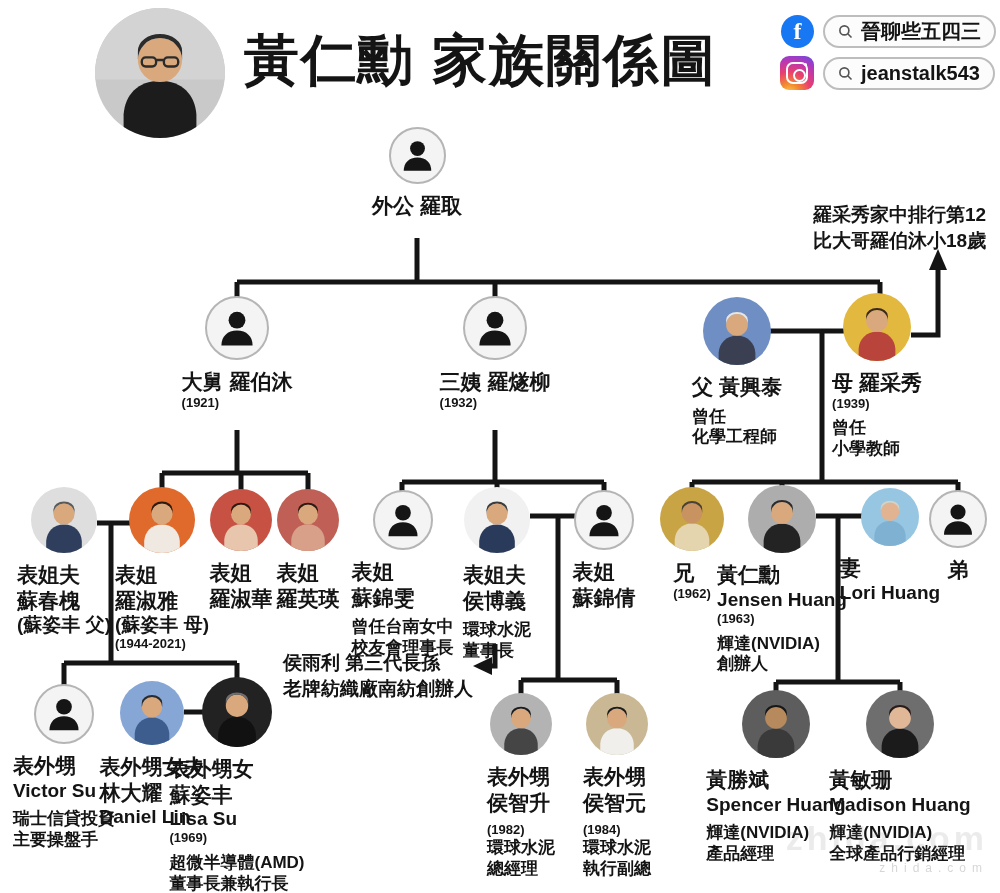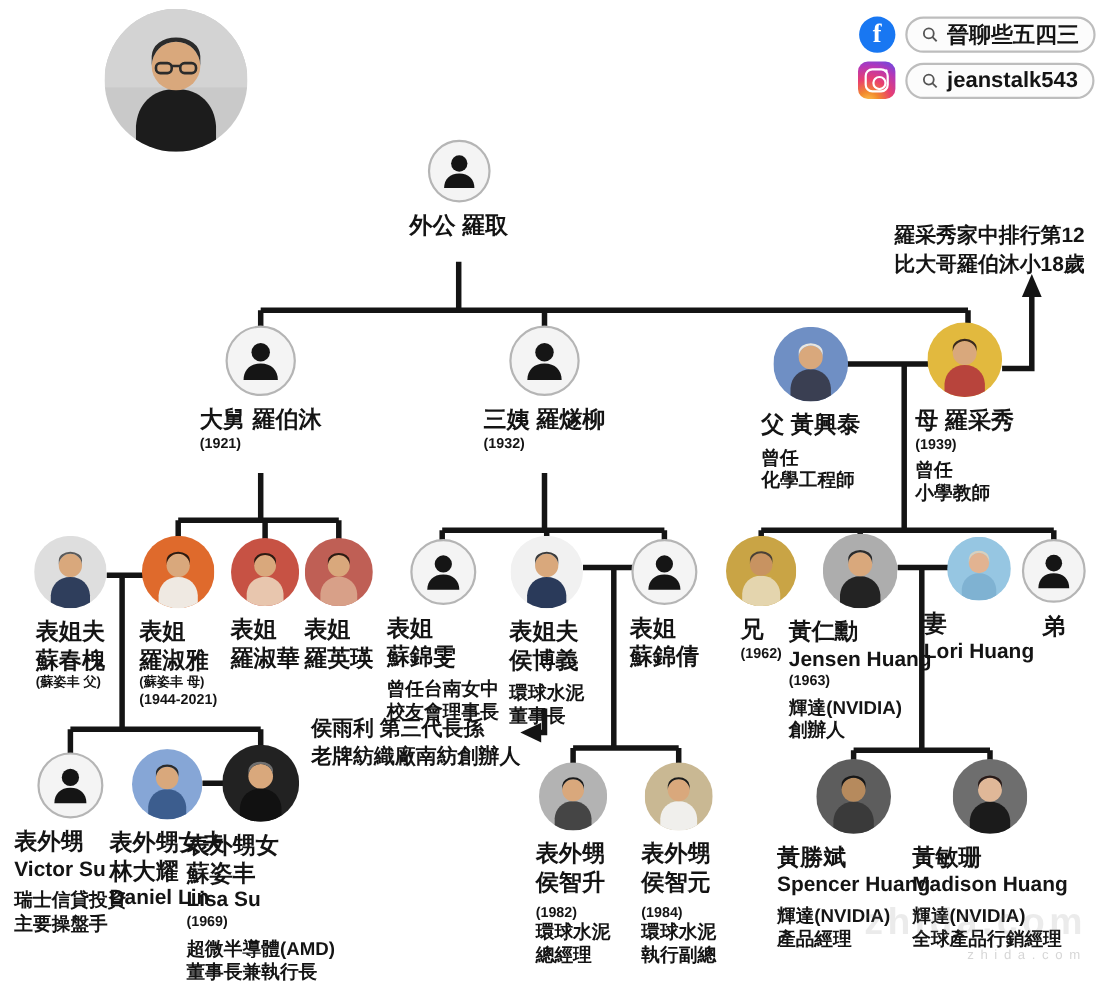--- a/index.html
+++ b/index.html
@@ -23,21 +23,21 @@
   
   .node{position:absolute;display:flex;flex-direction:column;align-items:center;text-align:center;z-index:2;}
   .avatar{border-radius:50%;overflow:hidden;flex:none;}
   .avatar svg{display:block;width:100%;height:100%;}
   .avatar.icon{background:#f4f4f4;border:2px solid #b5b5b5;box-sizing:border-box;}
   .labels{margin-top:9px;display:flex;flex-direction:column;align-items:flex-start;line-height:1.22;}
   .ll{white-space:nowrap;}
   .ll.n{font-size:21px;font-weight:700;}
   .ll.e{font-size:19px;font-weight:700;}
   .ll.y{font-size:13px;font-weight:600;}
-  .ll.t{font-size:12px;font-weight:700;}
+  .ll.t{font-size:19px;font-weight:700;}
   .ll.s{font-size:17px;font-weight:600;}
   .ll.g{margin-top:7px;}
 
   
   .callout{position:absolute;font-size:19px;font-weight:700;line-height:1.38;white-space:nowrap;z-index:3;}
 
   
   .wm{position:absolute;right:12px;bottom:18px;text-align:right;z-index:4;pointer-events:none;}
   .wm .big{font-size:34px;font-weight:700;color:#8a8a8a;opacity:.16;letter-spacing:4px;}
   .wm .small{font-size:12px;color:#9a9a9a;opacity:.4;letter-spacing:6px;margin-top:3px;}
@@ -85,20 +85,21 @@
       <rect width="100" height="100" fill="#c9c9c9"></rect>
       <rect width="100" height="55" fill="#d3d3d3"></rect>
       <path d="M50 56 c-17 0 -27 11 -28 26 l0 20 h56 l0 -20 c-1 -15 -11 -26 -28 -26 z" fill="#1c1c1c"></path>
       <circle cx="50" cy="40" r="17" fill="#d9a87c"></circle>
       <path d="M33 40 a17 17 0 0 1 34 0 v-7 a17 13 0 0 0 -34 0 z" fill="#2b2b2b"></path>
       <rect x="36" y="38" width="11" height="7" rx="3" fill="none" stroke="#2b2b2b" stroke-width="1.8"></rect>
       <rect x="53" y="38" width="11" height="7" rx="3" fill="none" stroke="#2b2b2b" stroke-width="1.8"></rect>
       <line x1="47" y1="40" x2="53" y2="40" stroke="#2b2b2b" stroke-width="1.8"></line>
     </svg>
   </div>
+  <div class="page-title">黃仁勳 家族關係圖</div>
 
   <div class="social" style="left:781px;top:15px;">
     <div class="fb-badge">f</div>
     <div class="pill">
       <svg width="15" height="15" viewBox="0 0 20 20">
           <circle cx="8.5" cy="8.5" r="6" fill="none" stroke="#555" stroke-width="2.2"></circle>
           <line x1="13" y1="13" x2="18" y2="18" stroke="#555" stroke-width="2.2"></line>
         </svg>
       <span class="handle">晉聊些五四三</span>
     </div>

